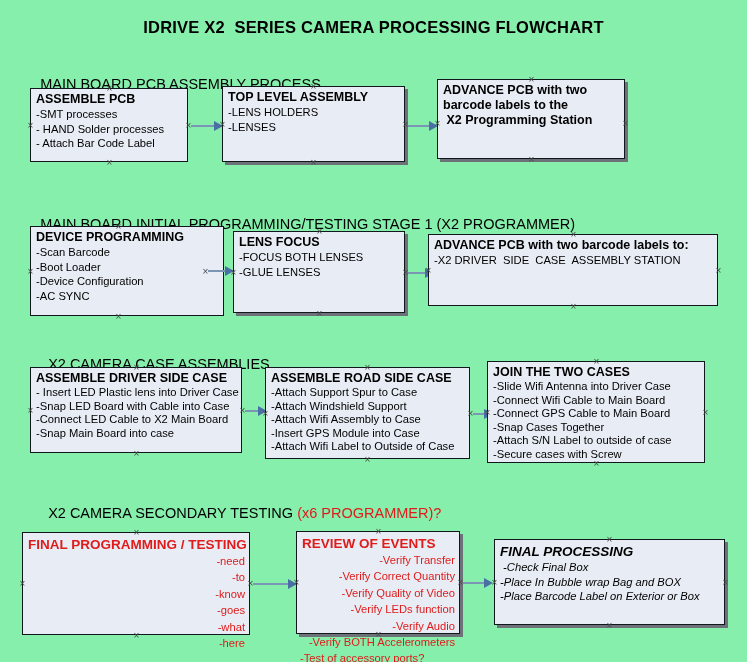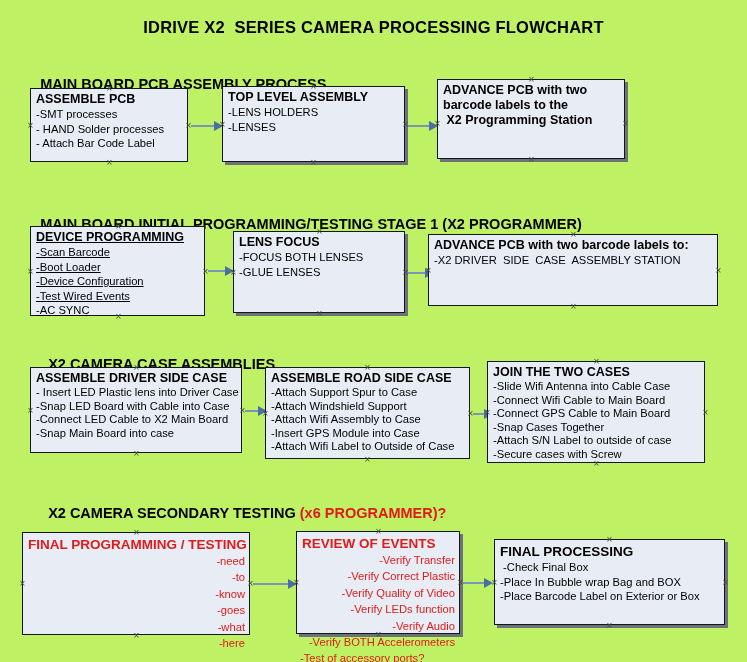--- a/index.html
+++ b/index.html
@@ -8,41 +8,41 @@
     background: #ffffff;
   }
   body {
     font-family: "Liberation Sans", sans-serif;
     -webkit-font-smoothing: antialiased;
   }
   #canvas {
     position: relative;
     width: 747px;
     height: 662px;
-    background: #bef264;
+    background: #86efac;
     overflow: hidden;
   }
 
   
   .doc-title {
     position: absolute;
     left: 0;
     top: 18px;
     width: 747px;
     text-align: center;
     font-size: 16.5px;
     font-weight: bold;
     color: #000000;
     letter-spacing: 0.2px;
     white-space: pre;
   }
   .section-title {
     position: absolute;
     font-size: 14.5px;
-    font-weight: bold;
+    font-weight: normal;
     color: #000000;
     white-space: pre;
   }
   .section-title .sub-red {
     color: #e01b1b;
   }
 
   
   .pbox {
     position: absolute;
@@ -164,26 +164,25 @@
   </div>
   <div class="handle" style="left:527px; top:75px;"></div>
   <div class="handle" style="left:527px; top:155px;"></div>
   <div class="handle" style="left:433px; top:119px;"></div>
   <div class="handle" style="left:621px; top:119px;"></div>
 
   <div class="section-title" style="left:24px; top:200px;">
     <span>MAIN BOARD INITIAL PROGRAMMING/TESTING STAGE 1 (X2 PROGRAMMER)</span>
   </div>
 
-  <div class="pbox" style="left:30px; top:226px; width:175px; height:90px;text-decoration:underline;">
+  <div class="pbox" style="left:30px; top:226px; width:194px; height:90px;">
     <div class="bhead">DEVICE PROGRAMMING</div>
     <div class="bline">-Scan Barcode</div>
     <div class="bline">-Boot Loader</div>
     <div class="bline">-Device Configuration</div>
-    <div class="bline">-Test Wired Events</div>
     <div class="bline">-AC SYNC</div>
   </div>
   <div class="handle" style="left:114px; top:222px;"></div>
   <div class="handle" style="left:114px; top:312px;"></div>
   <div class="handle" style="left:26px; top:267px;"></div>
   <div class="handle" style="left:201px; top:267px;"></div>
 
   <div class="conn" style="left:208px; top:270px; width:24px;">
     <div class="head"></div>
   </div>
@@ -243,21 +242,21 @@
   <div class="handle" style="left:363px; top:455px;"></div>
   <div class="handle" style="left:261px; top:409px;"></div>
   <div class="handle" style="left:466px; top:409px;"></div>
 
   <div class="conn" style="left:473px; top:413px; width:18px;">
     <div class="head"></div>
   </div>
 
   <div class="pbox lh-tight" style="left:487px; top:361px; width:218px; height:102px;">
     <div class="bhead">JOIN THE TWO CASES</div>
-    <div class="bline">-Slide Wifi Antenna into Cable Case</div>
+    <div class="bline">-Slide Wifi Antenna into Driver Case</div>
     <div class="bline">-Connect Wifi Cable to Main Board</div>
     <div class="bline">-Connect GPS Cable to Main Board</div>
     <div class="bline">-Snap Cases Together</div>
     <div class="bline">-Attach S/N Label to outside of case</div>
     <div class="bline">-Secure cases with Screw</div>
   </div>
   <div class="handle" style="left:592px; top:357px;"></div>
   <div class="handle" style="left:592px; top:459px;"></div>
   <div class="handle" style="left:483px; top:408px;"></div>
   <div class="handle" style="left:701px; top:408px;"></div>
@@ -280,37 +279,37 @@
   <div class="handle" style="left:18px; top:579px;"></div>
   <div class="handle" style="left:246px; top:579px;"></div>
 
   <div class="conn" style="left:253px; top:583px; width:42px;">
     <div class="head"></div>
   </div>
 
   <div class="pbox red shadow lh-wide" style="left:296px; top:531px; width:164px; height:103px;">
     <div class="bhead big">REVIEW OF EVENTS</div>
     <div class="bline">-Verify Transfer</div>
-    <div class="bline">-Verify Correct Plastic</div>
+    <div class="bline">-Verify Correct Quantity</div>
     <div class="bline">-Verify Quality of Video</div>
     <div class="bline">-Verify LEDs function</div>
     <div class="bline">-Verify Audio</div>
     <div class="bline">-Verify BOTH Accelerometers</div>
   </div>
   <div class="overflow-line" style="left:300px; top:652px;">-Test of accessory ports?</div>
   <div class="handle" style="left:374px; top:527px;"></div>
   <div class="handle" style="left:374px; top:630px;"></div>
   <div class="handle" style="left:292px; top:578px;"></div>
   <div class="handle" style="left:456px; top:578px;"></div>
 
   <div class="conn" style="left:463px; top:582px; width:28px;">
     <div class="head"></div>
   </div>
 
-  <div class="pbox shadow" style="left:494px; top:539px; width:231px; height:86px;">
+  <div class="pbox shadow" style="left:494px; top:539px; width:231px; height:86px;font-style:italic;">
     <div class="bhead big">FINAL PROCESSING</div>
     <div class="bline"> -Check Final Box</div>
     <div class="bline">-Place In Bubble wrap Bag and BOX</div>
     <div class="bline">-Place Barcode Label on Exterior or Box</div>
   </div>
   <div class="handle" style="left:605px; top:535px;"></div>
   <div class="handle" style="left:605px; top:621px;"></div>
   <div class="handle" style="left:490px; top:578px;"></div>
   <div class="handle" style="left:721px; top:578px;"></div>
 

